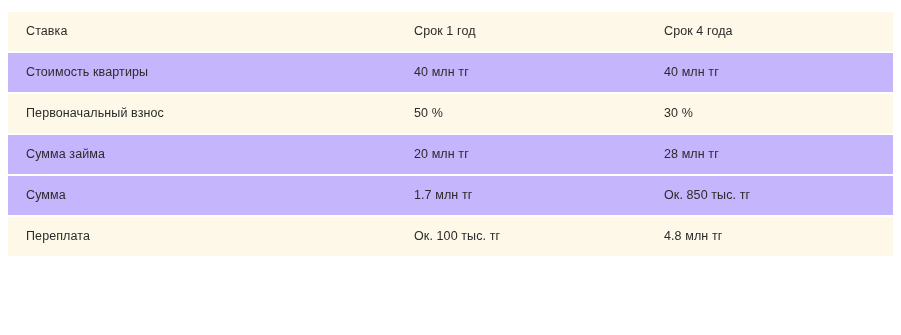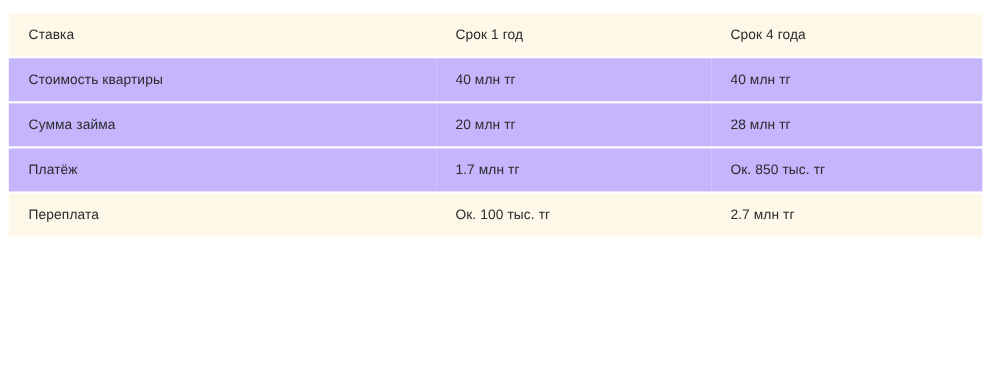--- a/index.html
+++ b/index.html
@@ -78,36 +78,41 @@
       </tr>
     </thead>
     <tbody>
 
       <tr class="row-dark">
         <td class="cell-condition">Стоимость квартиры</td>
         <td class="cell-term1">40 млн тг</td>
         <td class="cell-term3">40 млн тг</td>
       </tr>
 
+      <tr class="row-light">
+        <td class="cell-condition">Первоначальный взнос</td>
+        <td class="cell-term1">50 %</td>
+        <td class="cell-term3">30 %</td>
+      </tr>
 
       <tr class="row-dark">
         <td class="cell-condition">Сумма займа</td>
         <td class="cell-term1">20 млн тг</td>
         <td class="cell-term3">28 млн тг</td>
       </tr>
 
 
       <tr class="row-dark">
-        <td class="cell-condition">Платёж</td>
+        <td class="cell-condition">Сумма</td>
         <td class="cell-term1">1.7 млн тг</td>
         <td class="cell-term3">Ок. 850 тыс. тг</td>
       </tr>
 
       <tr class="row-light">
         <td class="cell-condition">Переплата</td>
         <td class="cell-term1">Ок. 100 тыс. тг</td>
-        <td class="cell-term3">2.7 млн тг</td>
+        <td class="cell-term3">4.8 млн тг</td>
       </tr>
 
     </tbody>
   </table>
 
 </div>
 
 </body></html>

